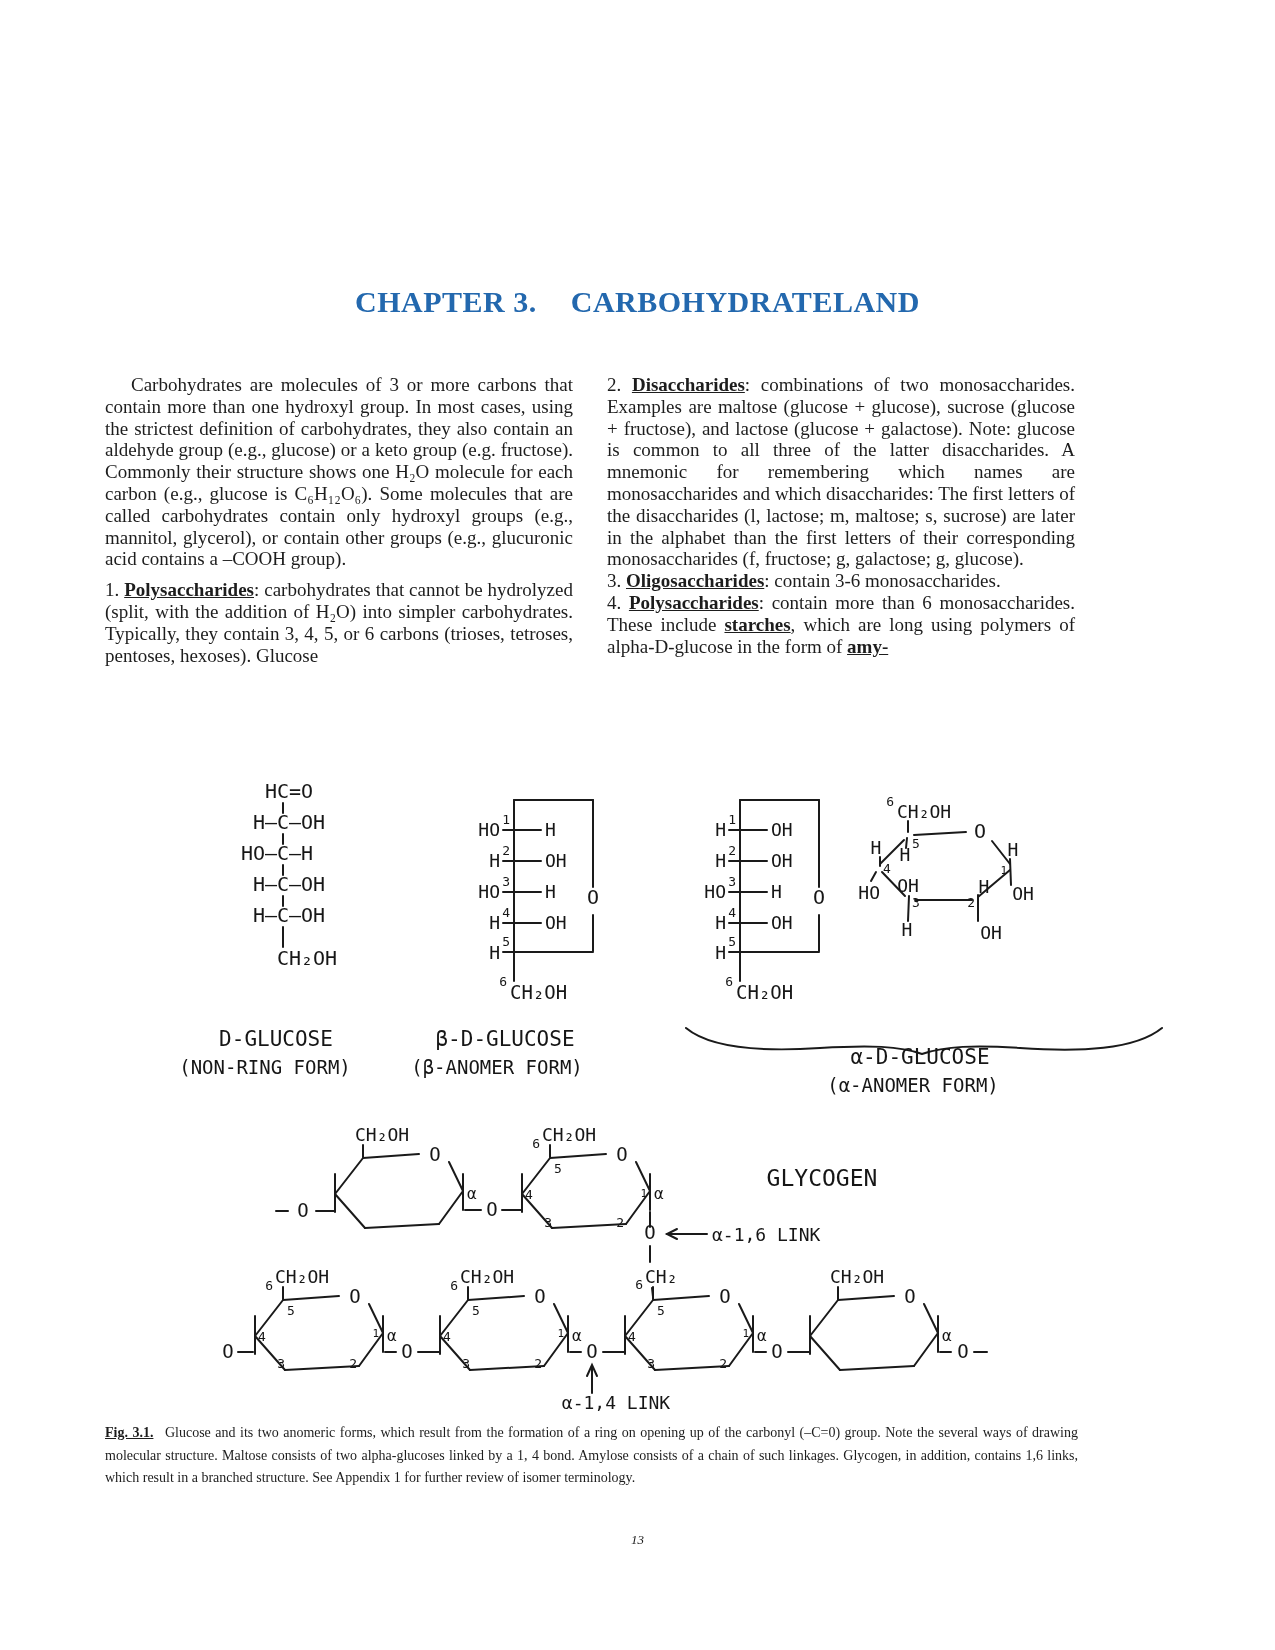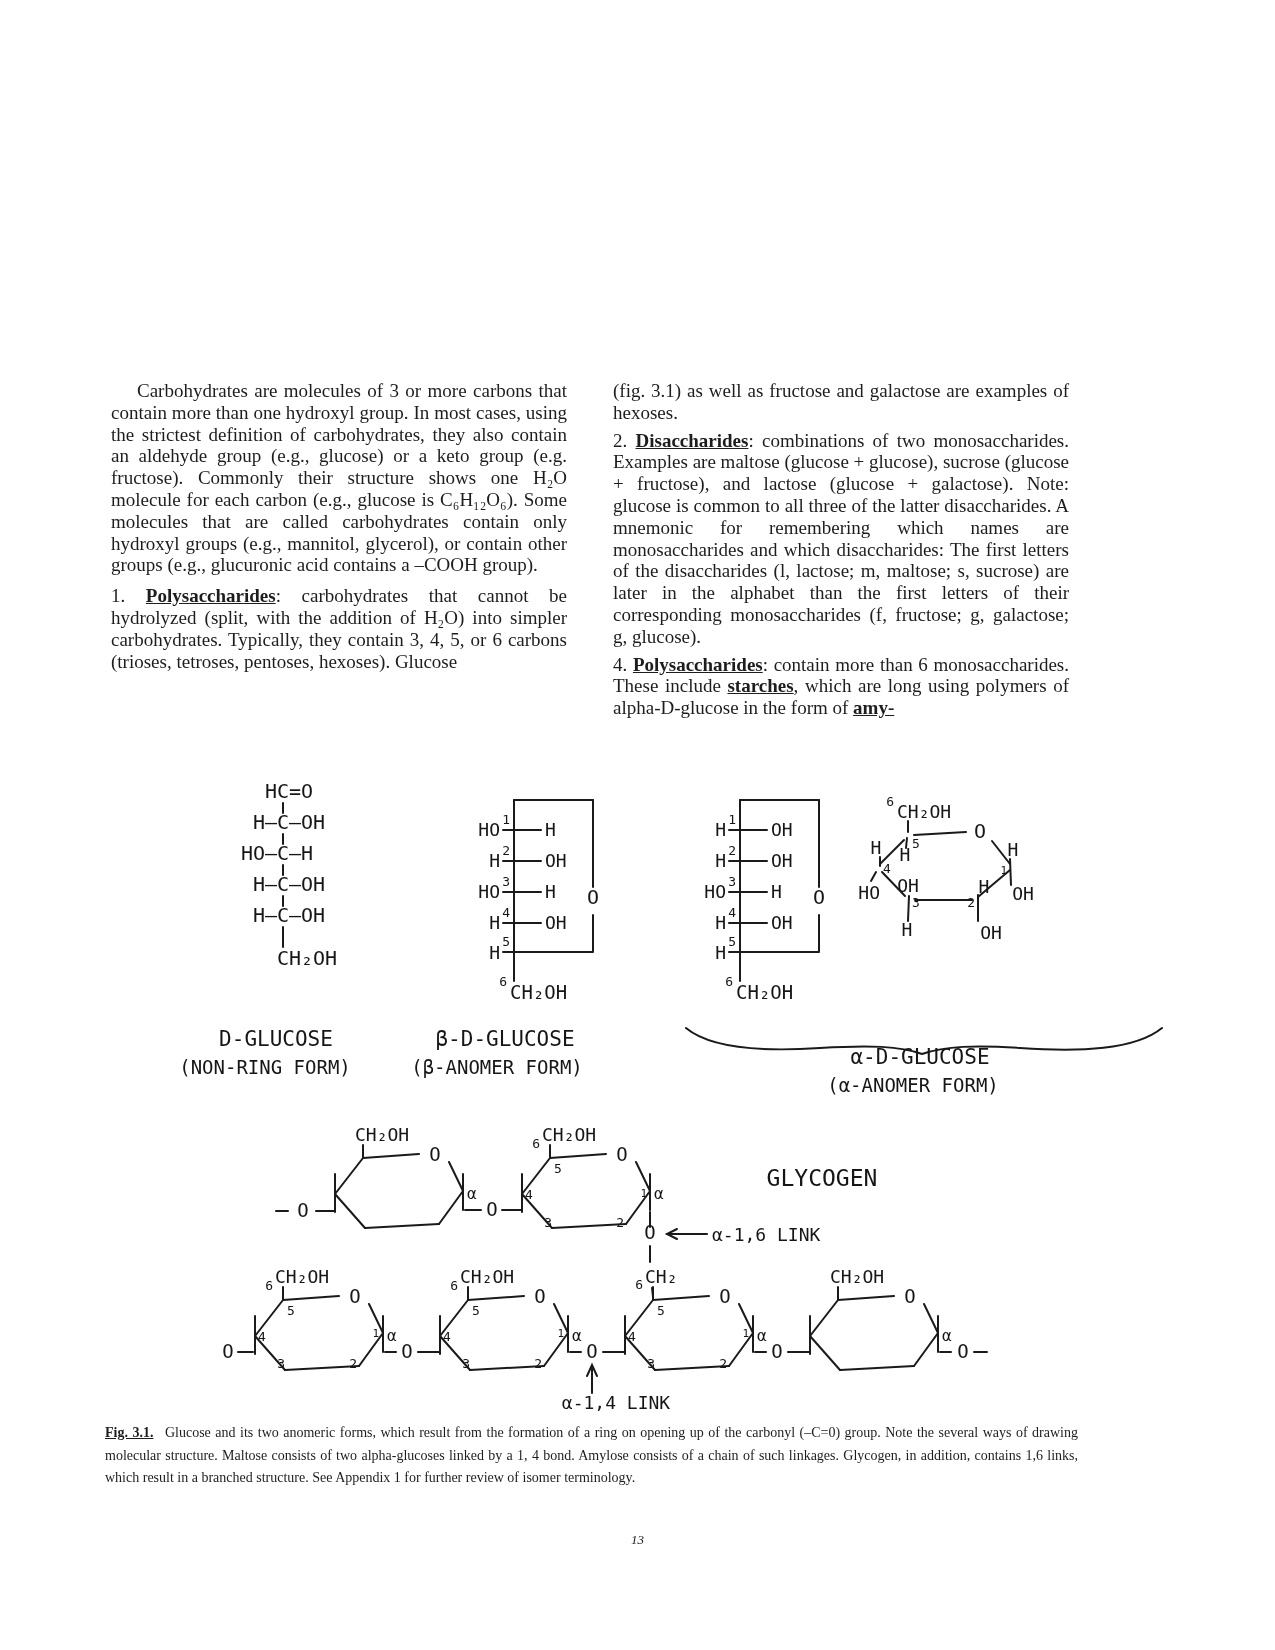--- a/index.html
+++ b/index.html
@@ -5,45 +5,48 @@
   html,body{margin:0;padding:0;background:#e8e8e8;}
   .page{position:relative;width:1275px;height:1650px;background:#ffffff;margin:0 auto;
         font-family:"Liberation Serif","DejaVu Serif",serif;color:#1d1d1d;overflow:hidden;}
   .title{position:absolute;top:285px;left:0;width:100%;text-align:center;
          font-size:30px;font-weight:bold;color:#2368ae;letter-spacing:.5px;}
   .title .gap{display:inline-block;width:34px;}
   .col{position:absolute;top:374px;width:468px;font-size:19px;line-height:21.8px;
        text-align:justify;}
   .col-left{left:105px;}
   .col-right{left:607px;}
-  .col p{margin:6px;}
+  .col p{margin:0;}
   .col p.sp{margin-top:9px;}
   .col p.ind{text-indent:26px;}
   .b{font-weight:bold;text-decoration:underline;}
   .figure-svg{position:absolute;top:0;left:0;width:1275px;height:1650px;}
   .figure-svg line, .figure-svg path, .figure-svg polyline{stroke:#1a1a1a;stroke-width:2;fill:none;stroke-linecap:round;}
   .caption{position:absolute;top:1422px;left:105px;width:973px;font-size:14px;
            line-height:22.6px;text-align:justify;}
   .pageno{position:absolute;top:1532px;left:0;width:100%;text-align:center;
           font-style:italic;font-size:13px;}
 </style>
 </head>
 <body>
 
 <div class="page">
 
+  <div class="title">
+    <span>CHAPTER 3.</span><span class="gap"></span><span>CARBOHYDRATELAND</span>
+  </div>
 
   <div class="col col-left">
     <p class="ind"><span>Carbohydrates are molecules of 3 or more carbons that contain more than one hydroxyl group. In most cases, using the strictest definition of carbohydrates, they also contain an aldehyde group (e.g., glucose) or a keto group (e.g. fructose). Commonly their structure shows one H₂O molecule for each carbon (e.g., glucose is C₆H₁₂O₆). Some molecules that are called carbohydrates contain only hydroxyl groups (e.g., mannitol, glycerol), or contain other groups (e.g., glucuronic acid contains a –COOH group).</span></p>
     <p class="sp"><span>1. </span><span class="b">Polysaccharides</span><span>: carbohydrates that cannot be hydrolyzed (split, with the addition of H₂O) into simpler carbohydrates. Typically, they contain 3, 4, 5, or 6 carbons (trioses, tetroses, pentoses, hexoses). Glucose</span></p>
   </div>
 
   <div class="col col-right">
-    <p><span>(fig. 3.1) as well as fructose and galactose are examples of hexoses.</span></p>
     <p><span>2. </span><span class="b">Disaccharides</span><span>: combinations of two monosaccharides. Examples are maltose (glucose + glucose), sucrose (glucose + fructose), and lactose (glucose + galactose). Note: glucose is common to all three of the latter disaccharides. A mnemonic for remembering which names are monosaccharides and which disaccharides: The first letters of the disaccharides (l, lactose; m, maltose; s, sucrose) are later in the alphabet than the first letters of their corresponding monosaccharides (f, fructose; g, galactose; g, glucose).</span></p>
+    <p><span>3. </span><span class="b">Oligosaccharides</span><span>: contain 3-6 monosaccharides.</span></p>
     <p><span>4. </span><span class="b">Polysaccharides</span><span>: contain more than 6 monosaccharides. These include </span><span class="b">starches</span><span>, which are long using polymers of alpha-D-glucose in the form of </span><span class="b">amy-</span></p>
   </div>
 
   <svg class="figure-svg" viewBox="0 0 1275 1650">
     <defs>
 
       <g id="ring">
         <line x1="0" y1="-1" x2="0" y2="-13"></line>
         <line x1="0" y1="0" x2="56" y2="-4"></line>
         <line x1="86" y1="4" x2="100" y2="33"></line>

